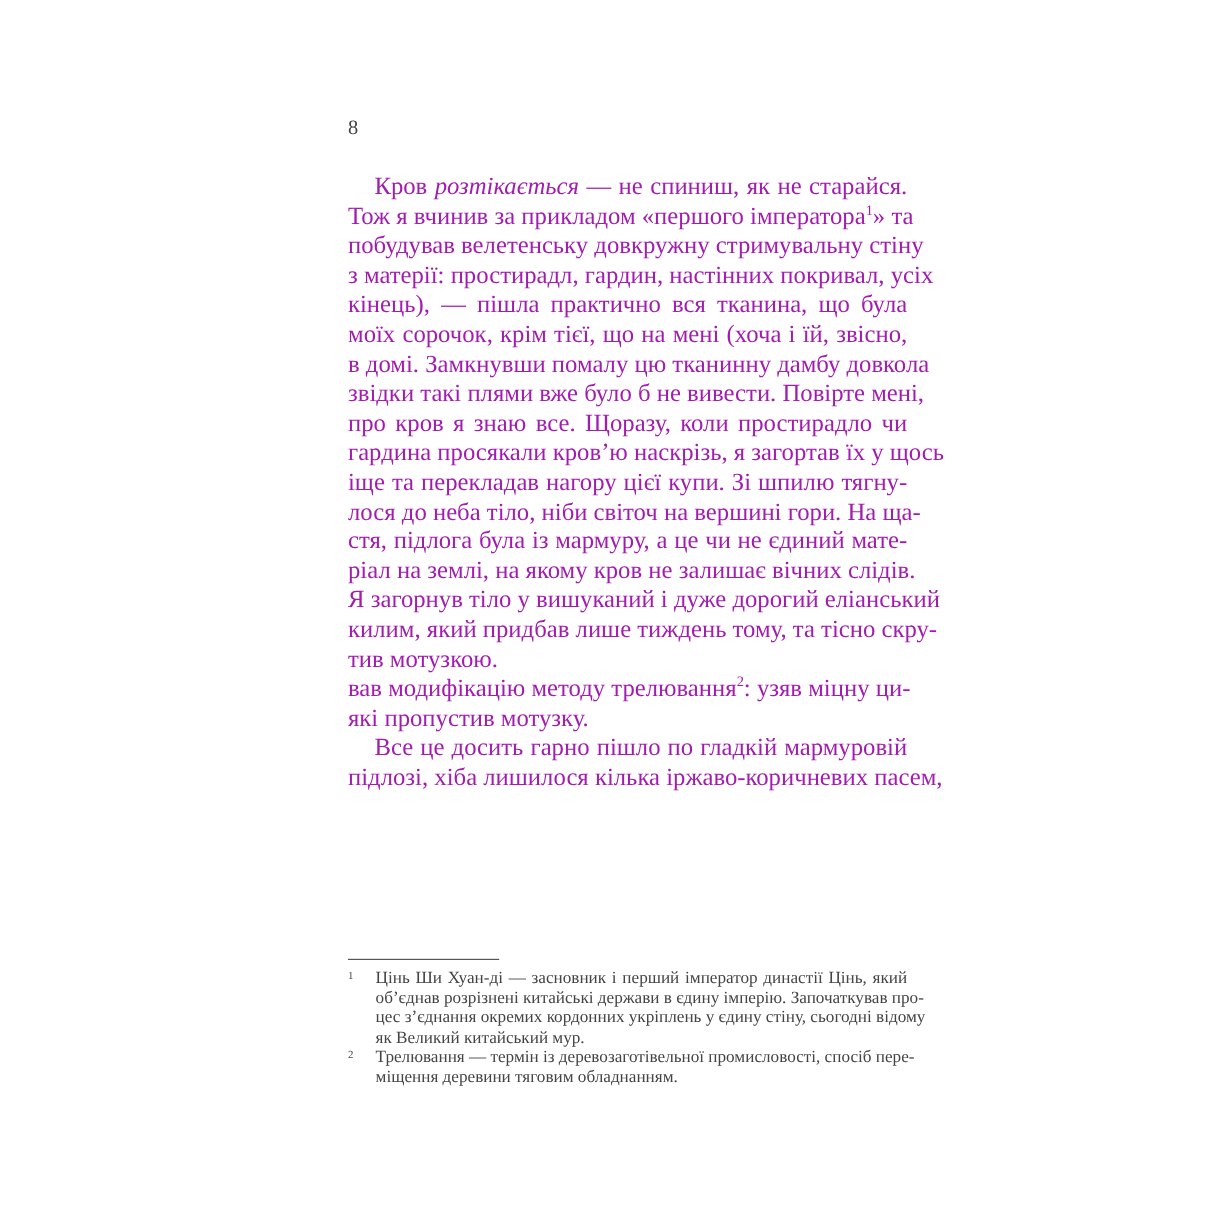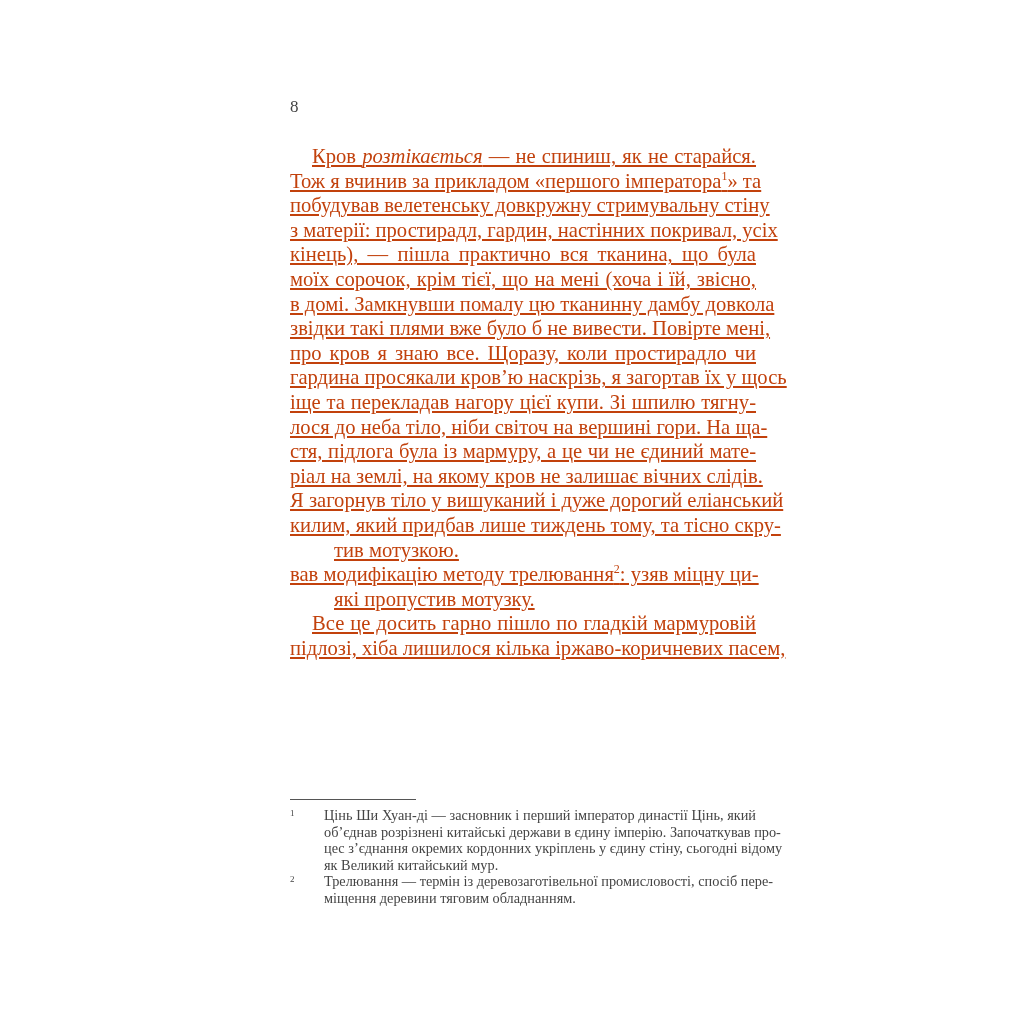--- a/index.html
+++ b/index.html
@@ -30,33 +30,31 @@
     color: #444;
   }
   .body-text {
     position: absolute;
     left: 0;
     top: 144px;
     width: 466px;
     font-size: 20.6px;
     line-height: 24.6px;
     text-align: justify;
-    color: #c2410c;
-    text-decoration: underline;
+    color: #a21caf;
   }
   .body-text .line {
     display: block;
     white-space: nowrap;
     text-align: justify;
     text-align-last: justify;
     height: 24.6px;
   }
   .body-text .line.last {
     text-align-last: left;
-    margin-left: 44px;
   }
   .body-text .line.indent {
     text-indent: 22px;
   }
   .body-text em {
     font-style: italic;
   }
   sup.fnref {
     font-size: 12px;
     line-height: 0;
@@ -88,21 +86,20 @@
     left: 0;
     top: -2px;
     font-size: 9px;
   }
   .footnote .line {
     display: block;
     white-space: nowrap;
     text-align: justify;
     text-align-last: justify;
     height: 16.6px;
-    margin-left: 11px;
   }
   .footnote .line.last {
     text-align-last: left;
   }
 </style>
 </head>
 <body>
 
 <div class="page">
 

